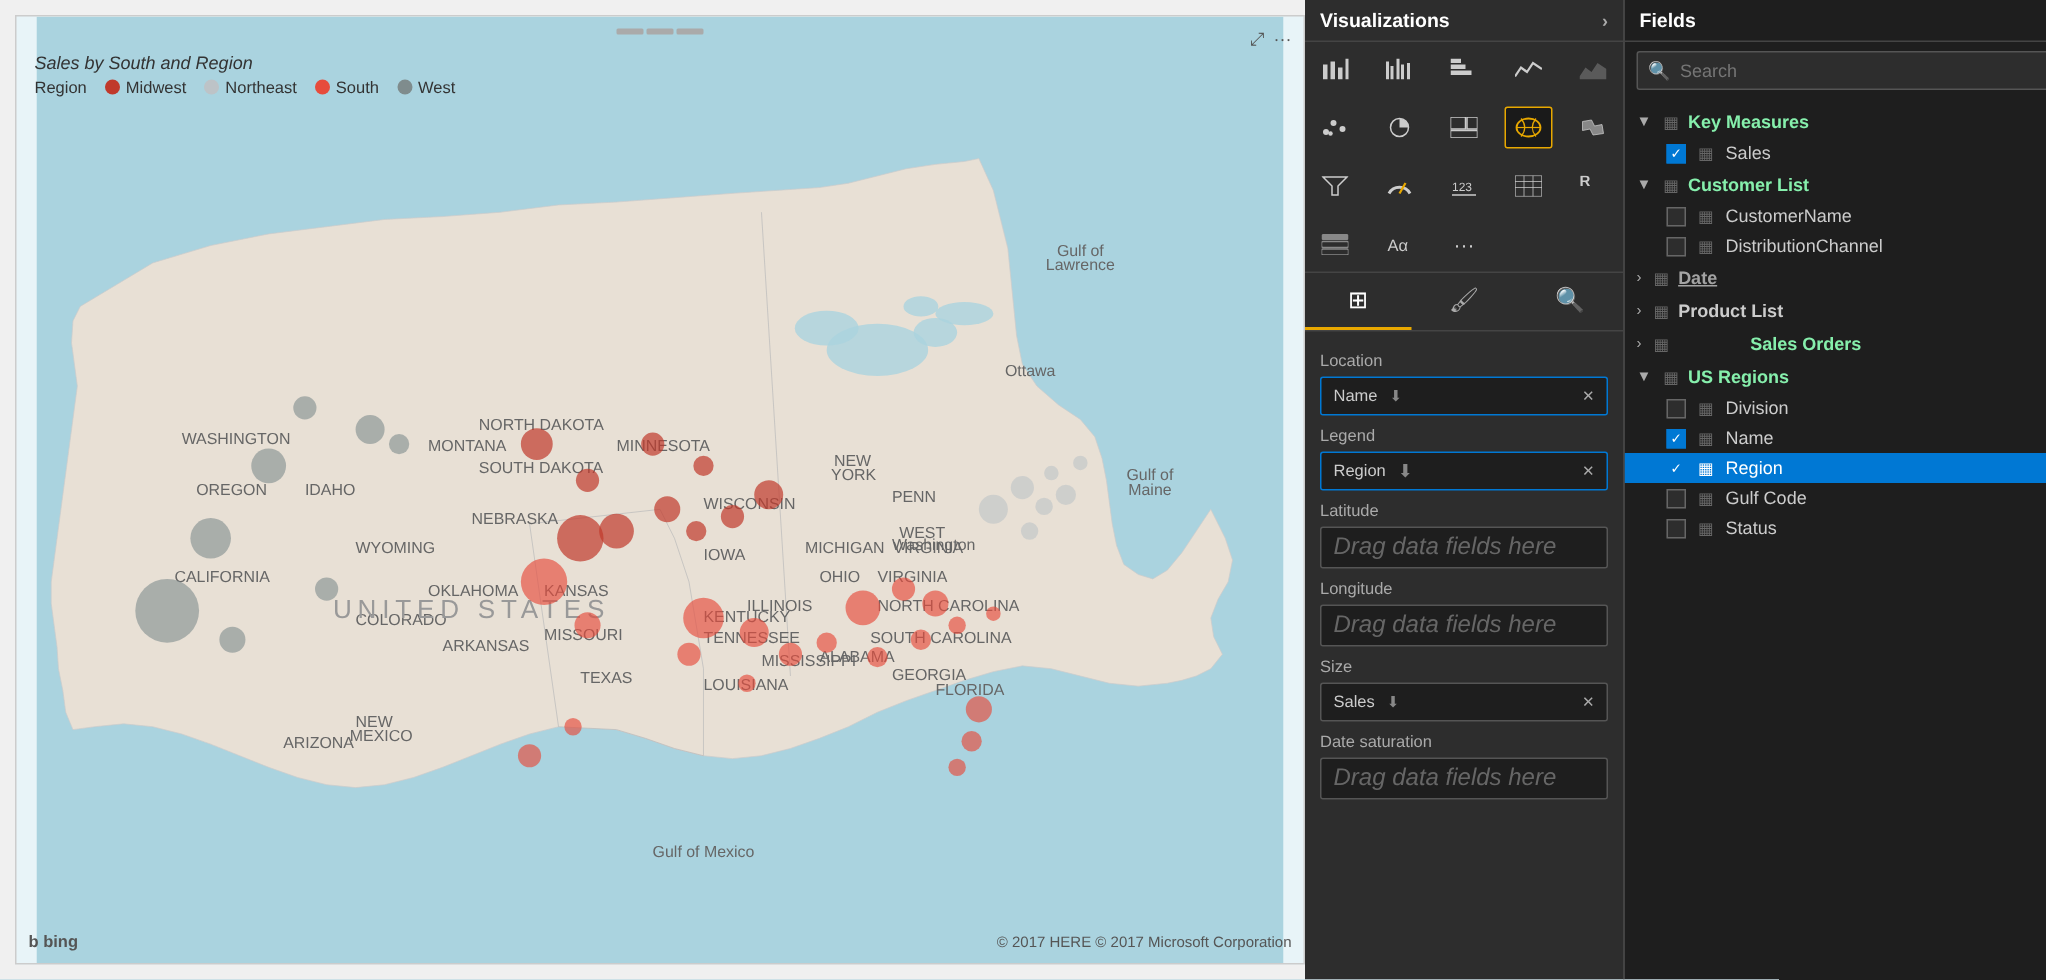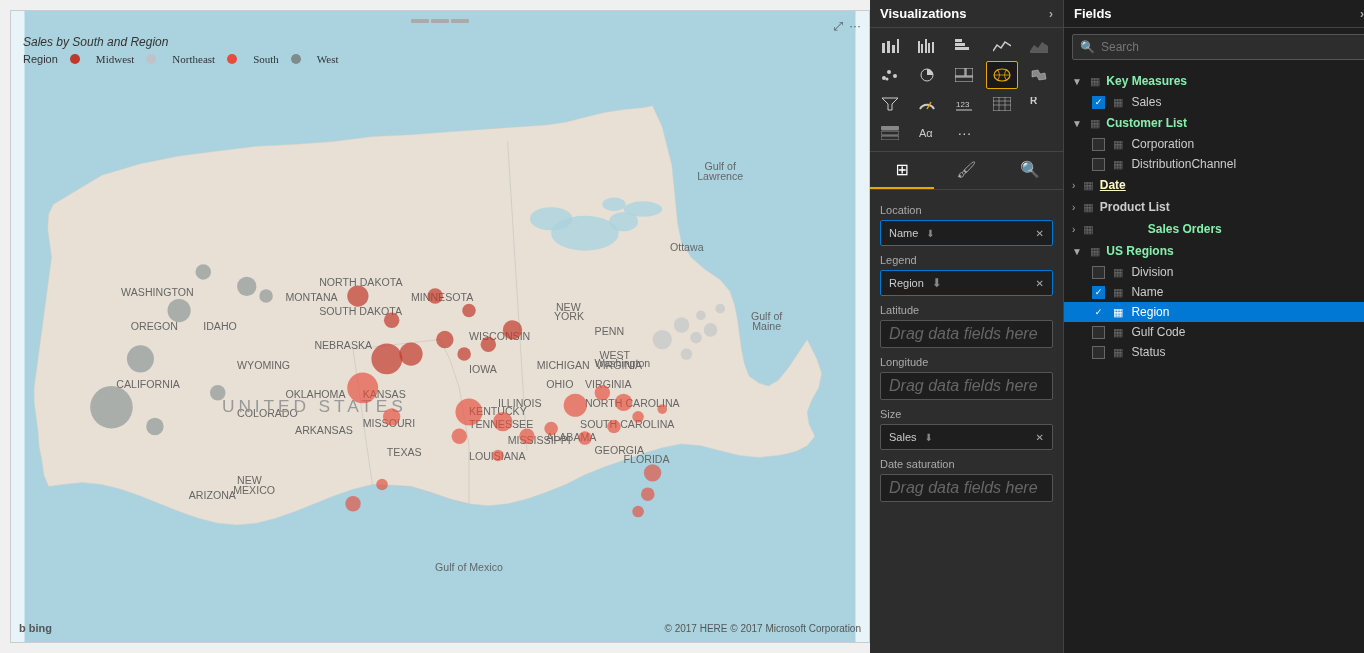--- a/index.html
+++ b/index.html
@@ -55,23 +55,22 @@
       top: 42px;
       left: 12px;
       display: flex;
       align-items: center;
       gap: 12px;
       font-size: 11px;
       color: #333;
     }
     .legend-item {
       display: flex;
-      align-items: center;
-      gap: 16px;
-      font-family: Liberation Serif, serif;
+      align-items: flex-start;
+      gap: 4px;
     }
     .legend-dot {
       width: 10px; height: 10px;
       border-radius: 50%;
     }
 
     
     .map-svg {
       width: 100%;
       height: 100%;
@@ -110,21 +109,21 @@
       padding: 6px 10px;
       color: #fff;
       font-size: 13px;
       font-weight: 600;
       background: #2d2d2d;
       border-bottom: 1px solid #444;
     }
     .viz-icons-grid {
       display: grid;
       grid-template-columns: repeat(5, 1fr);
-      gap: 1px;
+      gap: 11px;
       padding: 4px;
       border-bottom: 1px solid #444;
     }
     .viz-icon-btn {
       width: 32px; height: 28px;
       display: flex;
       align-items: center;
       justify-content: center;
       color: #ccc;
       font-size: 14px;
@@ -702,32 +701,32 @@
     </div>
 
     <div class="field-group-header">
       <span class="expand-arrow">▼</span>
       <span class="field-table-icon">▦</span>
       <span class="field-group-label">Customer List</span>
     </div>
     <div class="field-item">
       <div class="field-checkbox"></div>
       <span class="field-table-icon">▦</span>
-      <span class="field-name">Corporation</span>
+      <span class="field-name">CustomerName</span>
     </div>
     <div class="field-item">
       <div class="field-checkbox"></div>
       <span class="field-table-icon">▦</span>
       <span class="field-name">DistributionChannel</span>
     </div>
 
     <div class="field-group-header">
       <span class="expand-arrow">›</span>
       <span class="field-table-icon">▦</span>
-      <span class="field-group-label" style="color:#fef9c3;text-decoration:underline;">Date</span>
+      <span class="field-group-label" style="color:#a3a3a3;text-decoration:underline;">Date</span>
     </div>
 
     <div class="field-group-header">
       <span class="expand-arrow">›</span>
       <span class="field-table-icon">▦</span>
       <span class="field-group-label" style="color:#ccc;">Product List</span>
     </div>
 
     <div class="field-group-header">
       <span class="expand-arrow">›</span>

